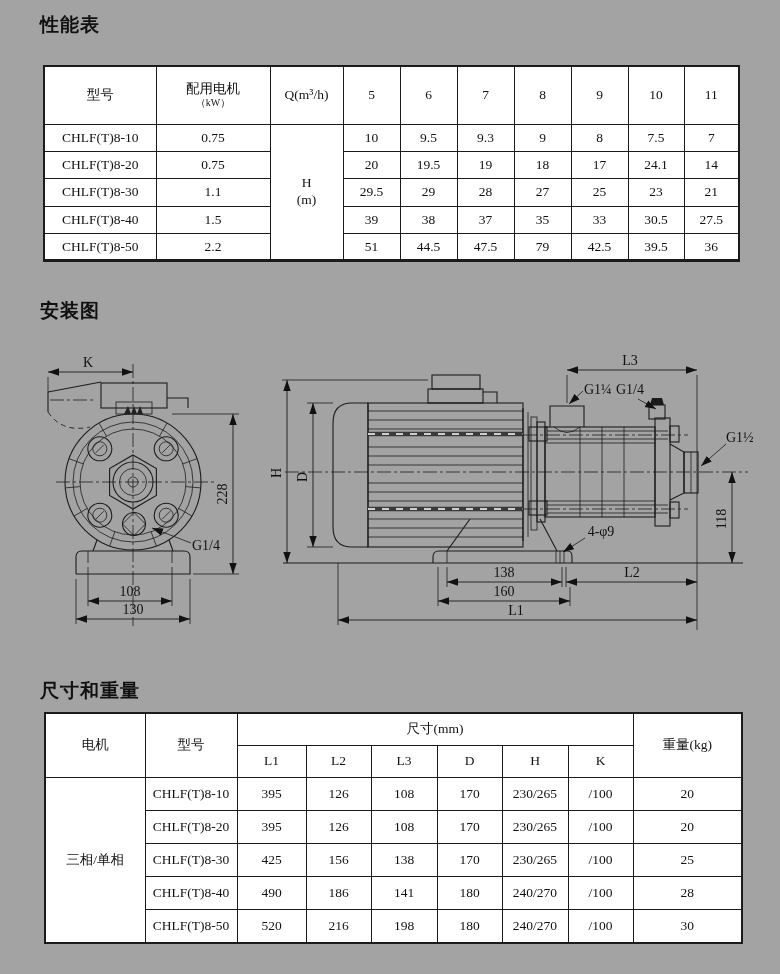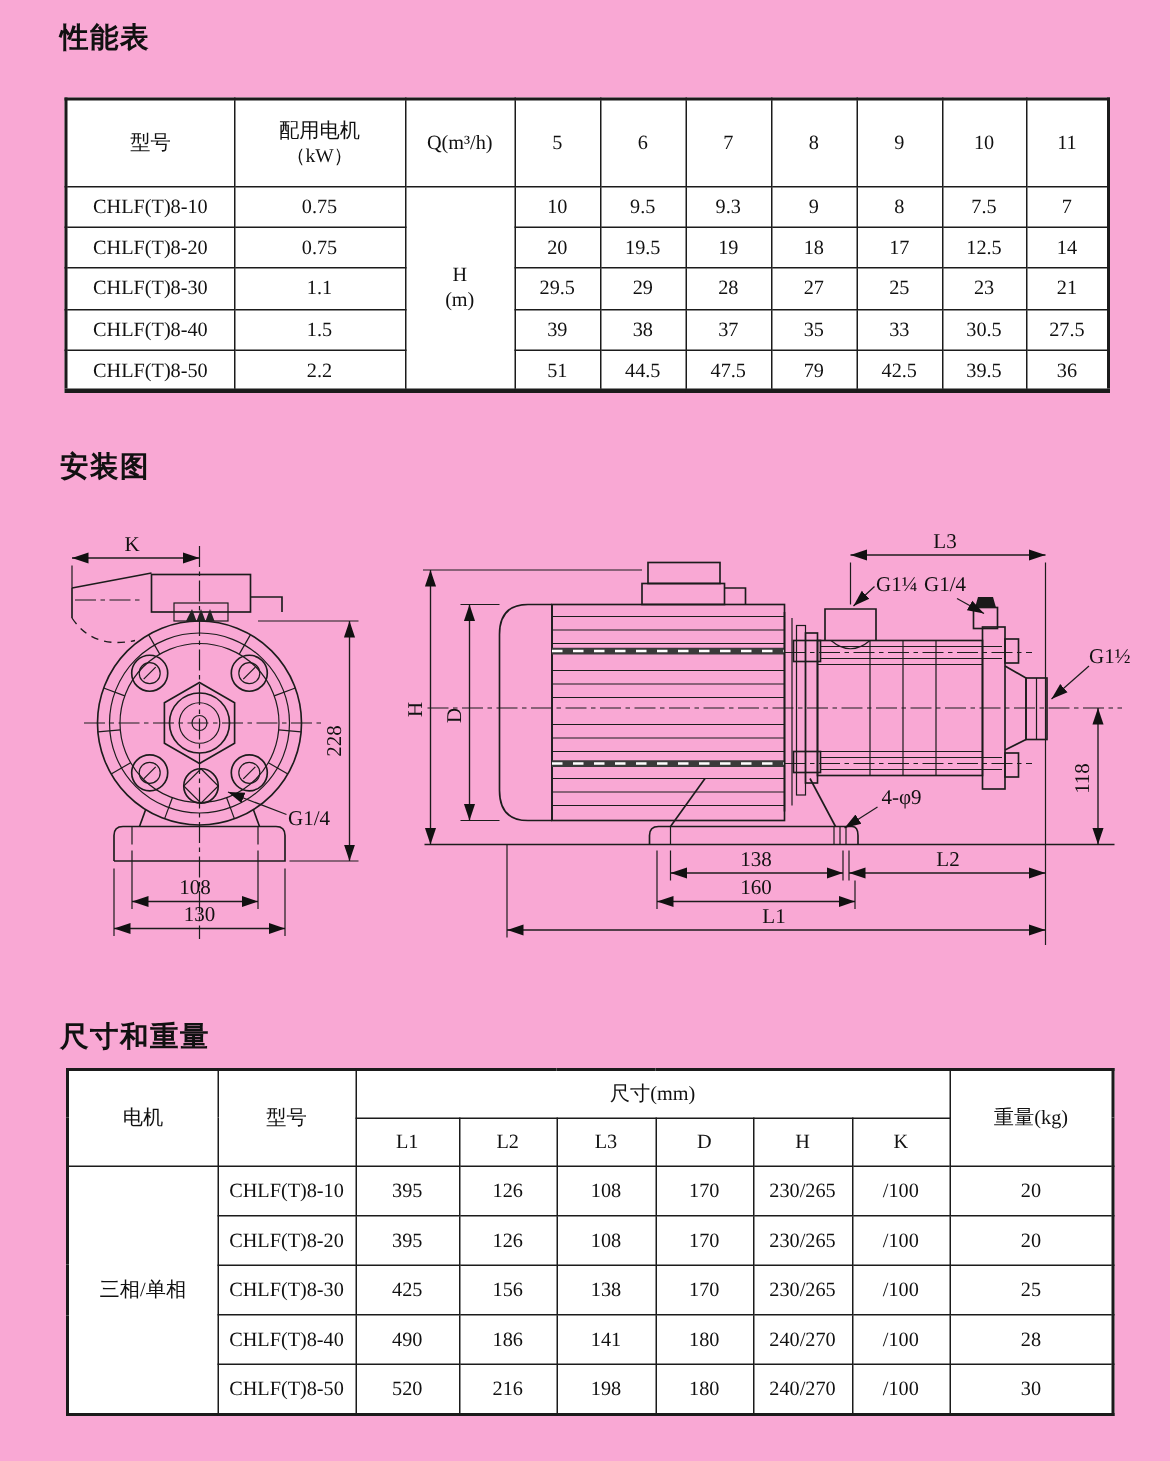--- a/index.html
+++ b/index.html
@@ -1,16 +1,16 @@
 <!DOCTYPE html>
 <html><head>
 <meta charset="utf-8">
 <style>
   html,body{margin:0;padding:0;background:#fff;}
-  #page{position:relative;width:780px;height:974px;background:#f9a8d4;overflow:hidden;
+  #page{position:relative;width:780px;height:974px;background:#a3a3a3;overflow:hidden;
         font-family:"Liberation Serif","DejaVu Serif",serif;color:#111;}
   .heading{position:absolute;left:40px;font-family:"Liberation Sans","DejaVu Sans",sans-serif;
            font-weight:bold;font-size:19px;color:#111;letter-spacing:1px;}
   table.spec{border-collapse:collapse;table-layout:fixed;position:absolute;background:#fff;}
   table.spec td{border:1px solid #1b1b1b;text-align:center;vertical-align:middle;
                 padding:0;font-size:13.5px;color:#111;overflow:hidden;}
   table.spec{border:2px solid #1b1b1b;}
   #perf-table{left:43px;top:65px;width:695px;border-bottom-width:3px;}
   #dim-table{left:44px;top:712px;width:697px;border-bottom-width:2px;}
   .cn{font-size:15px;}
@@ -46,21 +46,21 @@
         <col style="width:57px">
       <col style="width:57px">
         <col style="width:56px">
         <col style="width:55px">
     </colgroup>
     <tbody>
       <tr class="hdr1">
         <td class="cn">型号</td>
         <td class="cn two-line">
           <div>配用电机</div>
-          <div style="font-size:13px;">（kW）</div>
+          <div style="font-size:10px;">（kW）</div>
         </td>
         <td>Q(m³/h)</td>
         <td>5</td>
         <td>6</td>
         <td>7</td>
         <td>8</td>
         <td>9</td>
         <td>10</td>
         <td>11</td>
       </tr>
@@ -80,21 +80,21 @@
         <td>7</td>
       </tr>
       <tr class="r27">
         <td>CHLF(T)8-20</td>
         <td>0.75</td>
         <td>20</td>
         <td>19.5</td>
         <td>19</td>
         <td>18</td>
         <td>17</td>
-        <td>12.5</td>
+        <td>24.1</td>
         <td>14</td>
       </tr>
       <tr class="r27">
         <td>CHLF(T)8-30</td>
         <td>1.1</td>
         <td>29.5</td>
         <td>29</td>
         <td>28</td>
         <td>27</td>
         <td>25</td>

